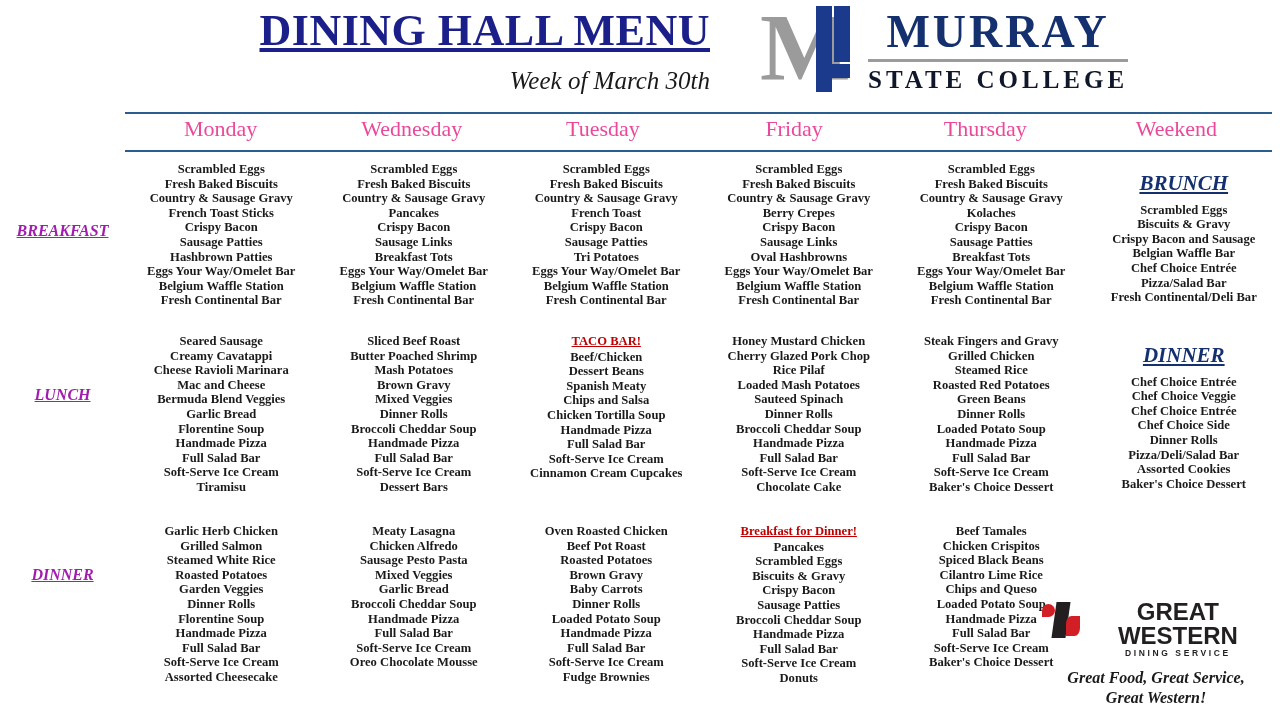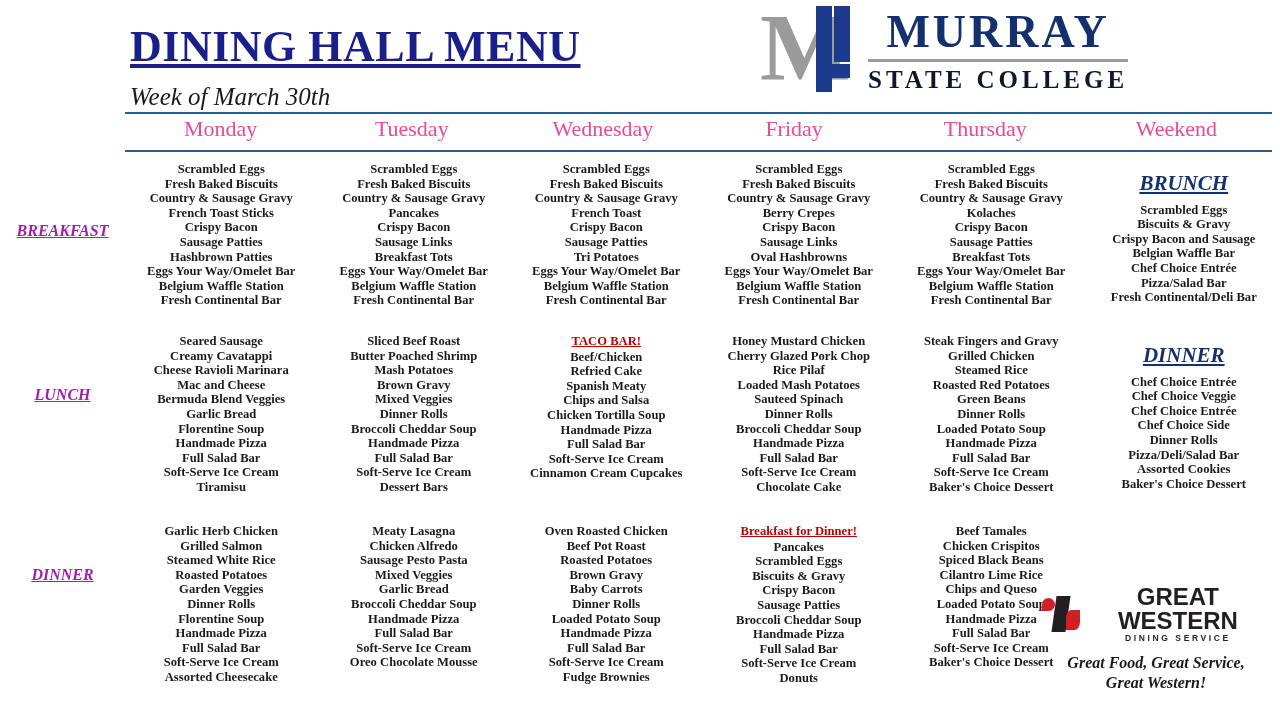--- a/index.html
+++ b/index.html
@@ -21,23 +21,23 @@
   }
 
   
   .header {
     position: relative;
     height: 118px;
   }
   .title-block {
     position: absolute;
     left: 130px;
-    top: 22px;
+    top: 6px;
     width: 580px;
-    text-align: left;
+    text-align: right;
   }
   .main-title {
     font-family: "Liberation Serif", serif;
     font-size: 44px;
     font-weight: bold;
     color: #1b1f8a;
     letter-spacing: 0.5px;
     text-decoration: underline;
     line-height: 1.15;
   }
@@ -213,22 +213,23 @@
   
   .gw {
     position: absolute;
     left: 1040px;
     top: 585px;
     width: 232px;
     text-align: center;
   }
   .gw-logo {
     display: flex;
-    align-items: center;
+    align-items: flex-start;
     justify-content: center;
+    margin-top: 15px;
   }
   .gw-icon {
     position: relative;
     width: 42px;
     height: 40px;
     margin-right: 6px;
   }
   .gw-icon .blk {
     position: absolute;
     left: 14px;
@@ -303,22 +304,22 @@
         <div class="rule"></div>
         <div class="state">STATE COLLEGE</div>
       </div>
     </div>
   </div>
 
   <div class="rule-top"></div>
 
   <div class="daybar">
     <div class="day">Monday</div>
+    <div class="day">Wednesday</div>
     <div class="day">Tuesday</div>
-    <div class="day">Wednesday</div>
     <div class="day">Friday</div>
     <div class="day">Thursday</div>
     <div class="day">Weekend</div>
   </div>
   <div class="rule-under-days"></div>
 
   <div class="grid">
 
     <div class="row row-breakfast">
       <div class="rowlabel">BREAKFAST</div>
@@ -421,21 +422,21 @@
             <span class="item">Dinner Rolls</span>
             <span class="item">Broccoli Cheddar Soup</span>
             <span class="item">Handmade Pizza</span>
             <span class="item">Full Salad Bar</span>
             <span class="item">Soft-Serve Ice Cream</span>
             <span class="item">Dessert Bars</span>
           </div>
         <div class="cell">
             <span class="heading">TACO BAR!</span>
             <span class="item">Beef/Chicken</span>
-            <span class="item">Refried Cake</span>
+            <span class="item">Dessert Beans</span>
             <span class="item">Spanish Meaty</span>
             <span class="item">Chips and Salsa</span>
             <span class="item">Chicken Tortilla Soup</span>
             <span class="item">Handmade Pizza</span>
             <span class="item">Full Salad Bar</span>
             <span class="item">Soft-Serve Ice Cream</span>
             <span class="item">Cinnamon Cream Cupcakes</span>
           </div>
         <div class="cell">
             <span class="item">Honey Mustard Chicken</span>

